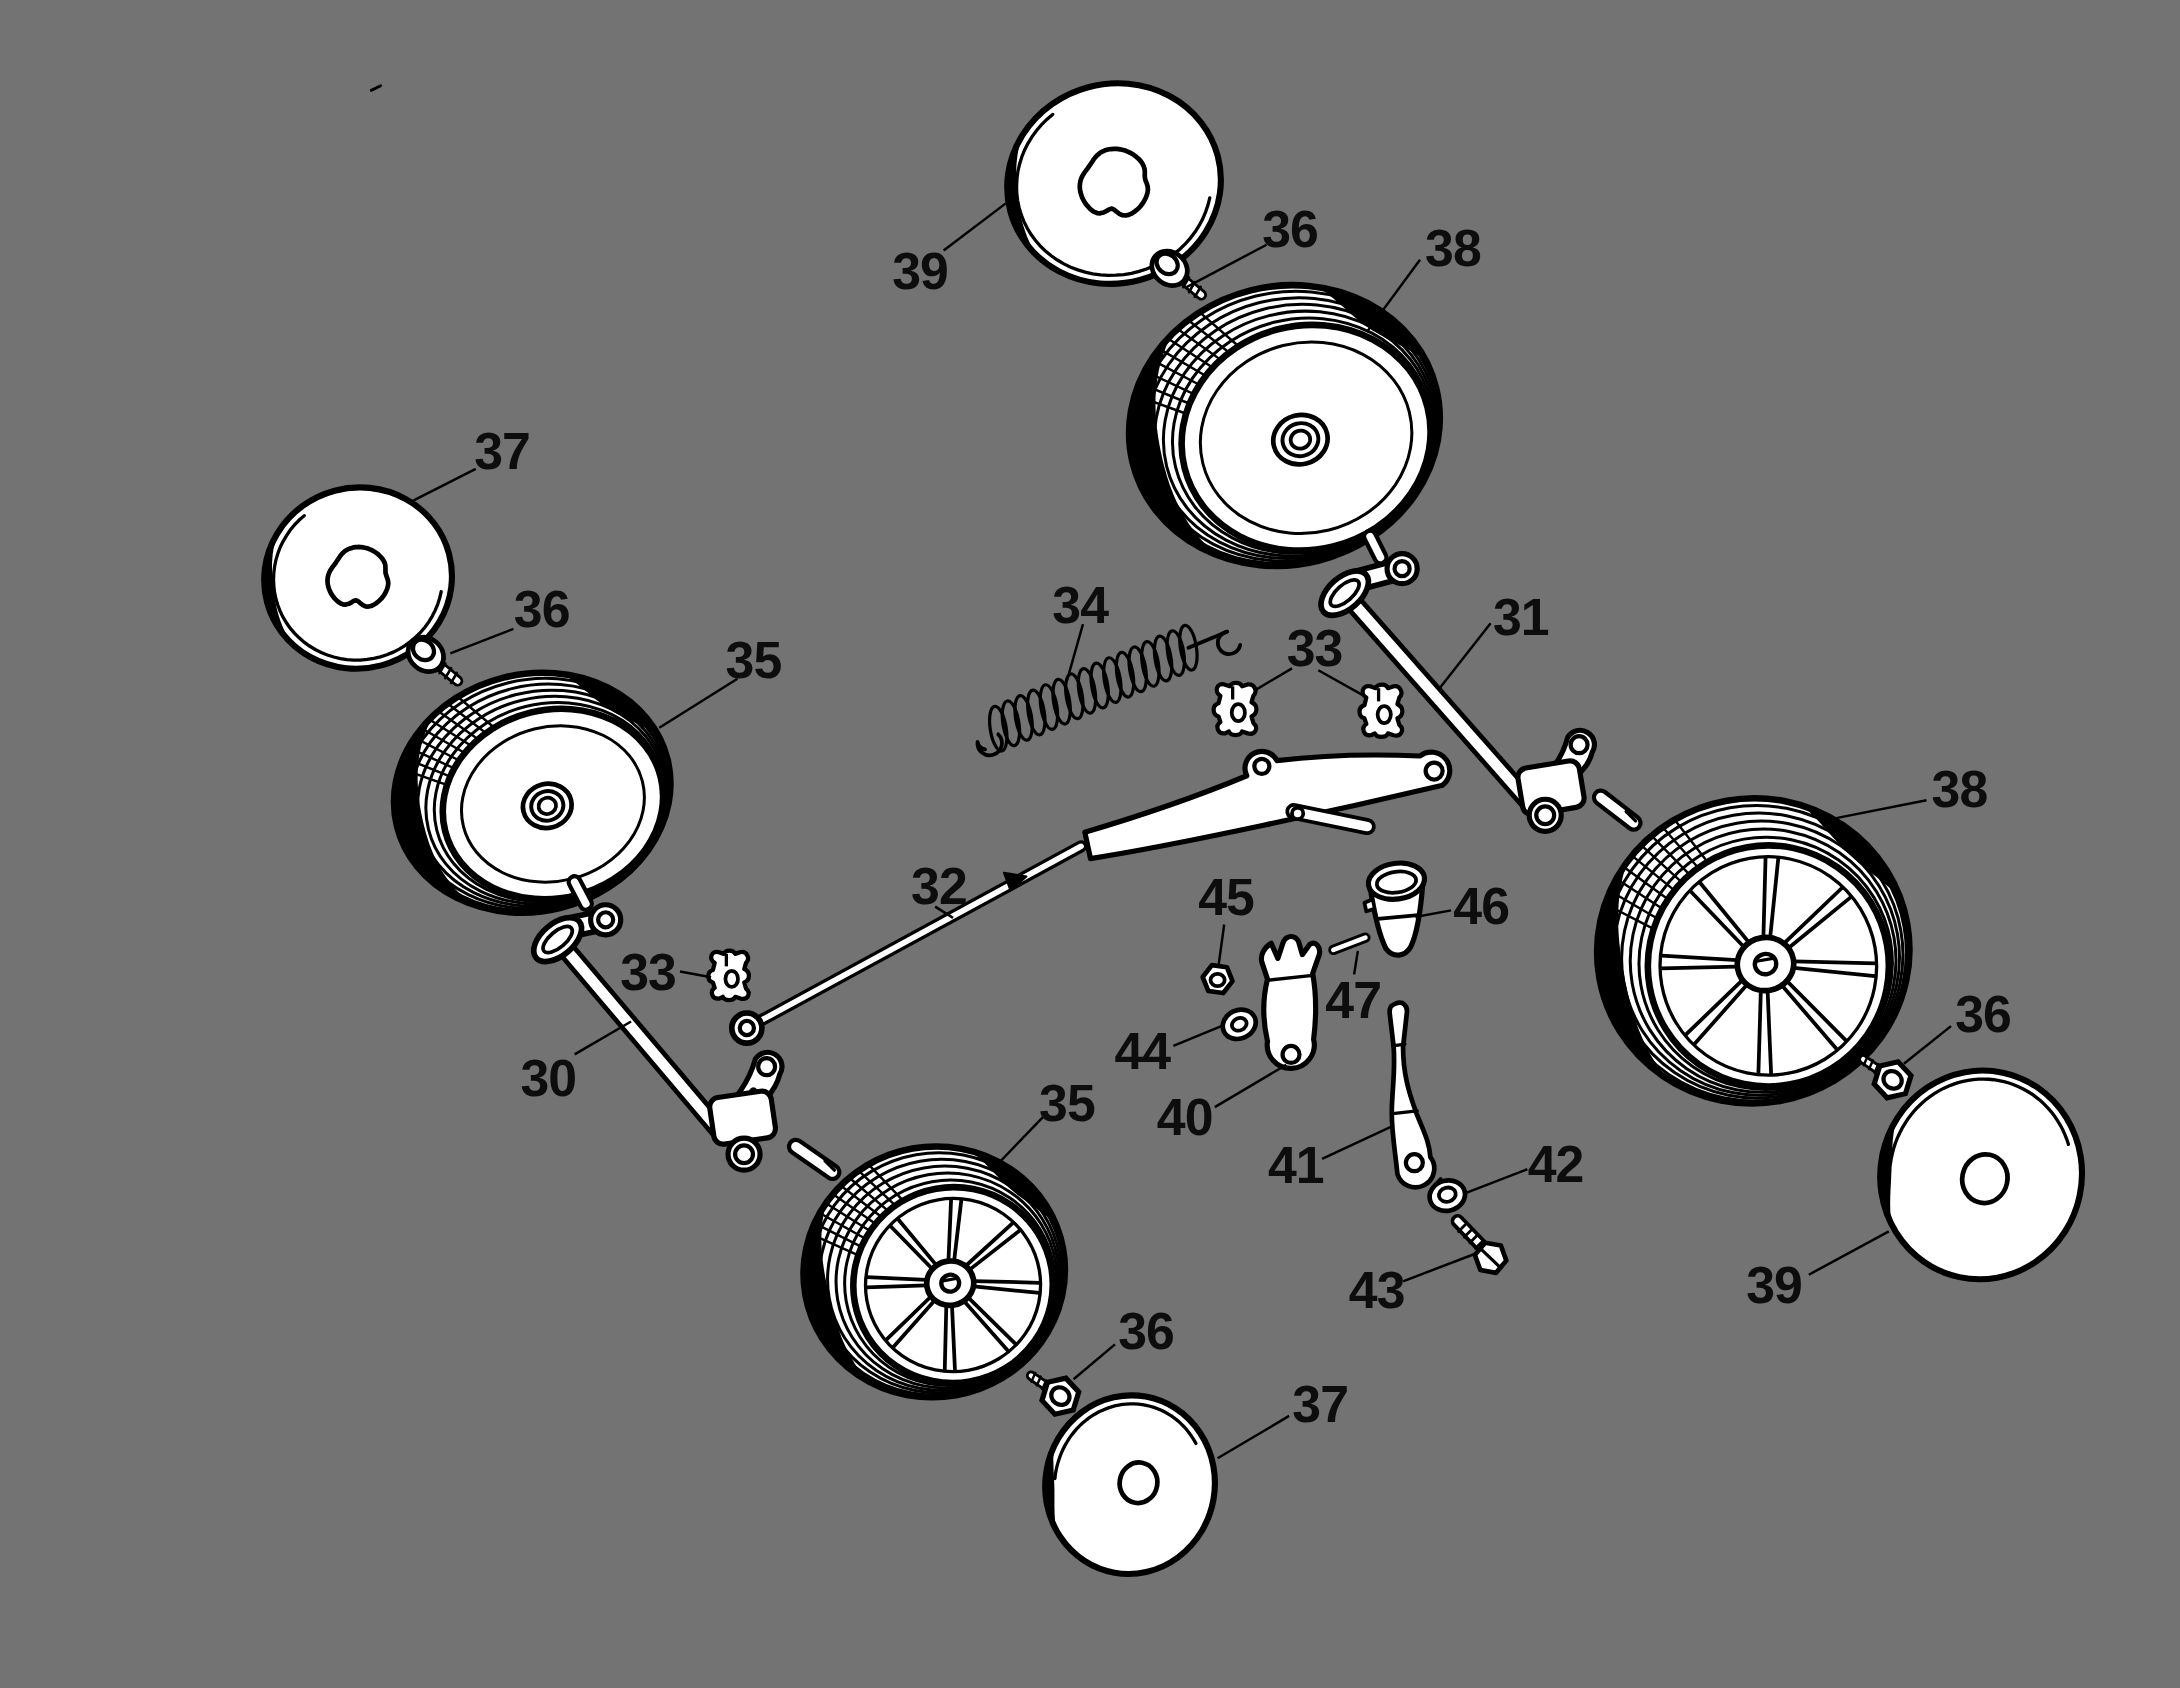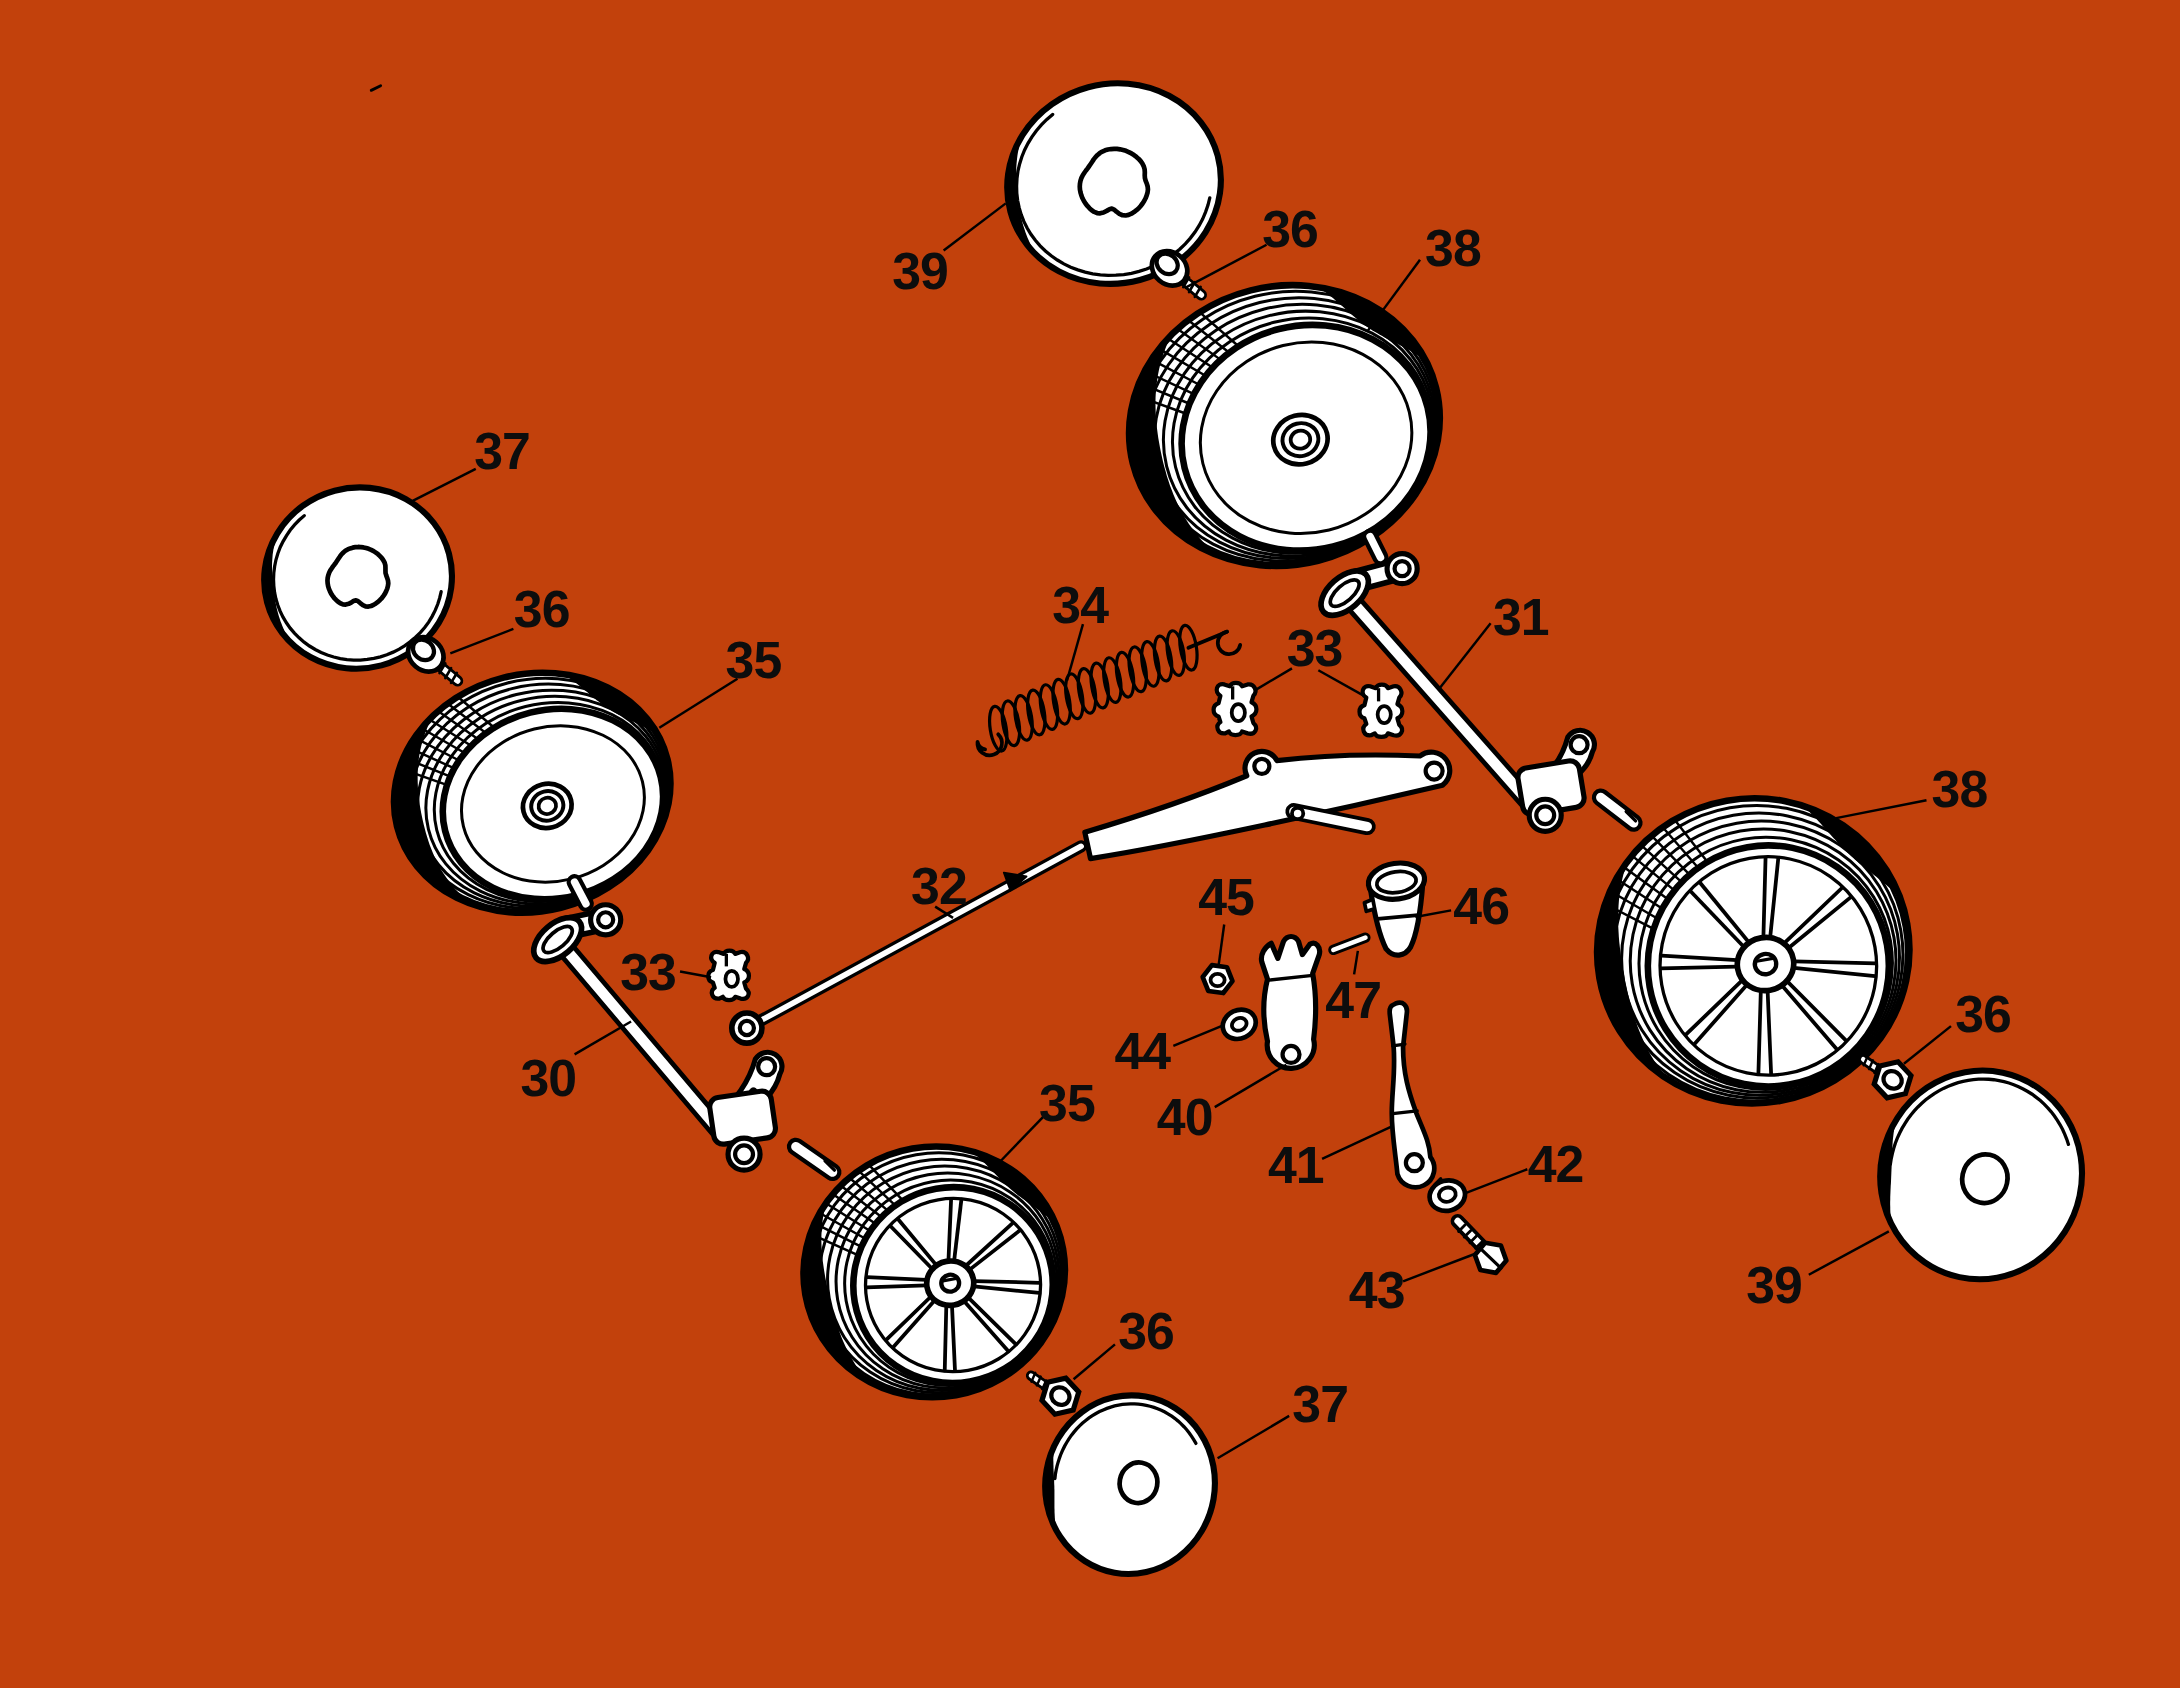--- a/index.html
+++ b/index.html
@@ -1,16 +1,16 @@
 <!DOCTYPE html>
 <html style="font-size:15px"><head>
 <meta charset="utf-8">
 <style>
   html,body{margin:0;padding:0;background:#ffffff;}
-  .stage{position:relative;width:2181px;height:1688px;background:#c2410c;overflow:hidden;
+  .stage{position:relative;width:2181px;height:1688px;background:#737373;overflow:hidden;
          font-family:"Liberation Sans",sans-serif;text-align:center;}
   svg{display:block;width:2181px;height:1688px;}
   .lbl{font-family:"Liberation Sans","DejaVu Sans",sans-serif;font-weight:bold;}
 </style>
 </head>
 <body>
 
 <div class="stage">
   <svg id="dwg" viewBox="0 0 2316 1793" xmlns="http://www.w3.org/2000/svg">
     <g id="g-stray">

